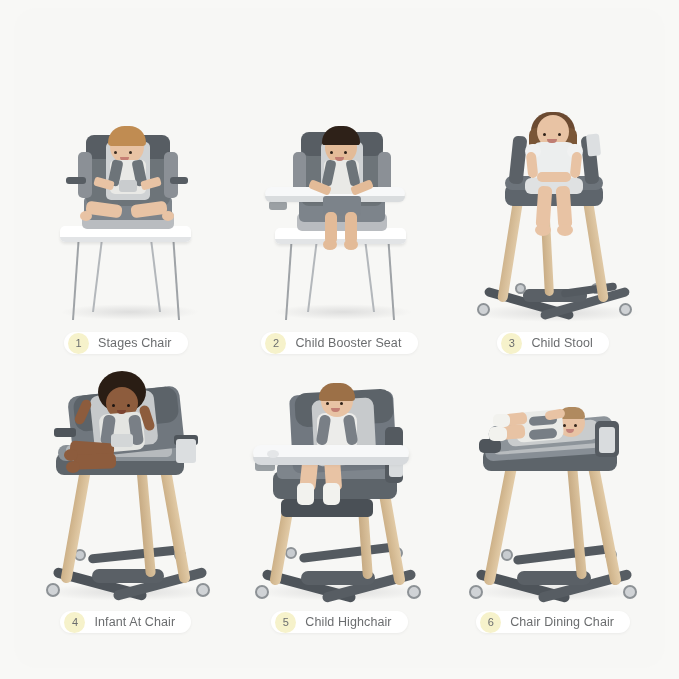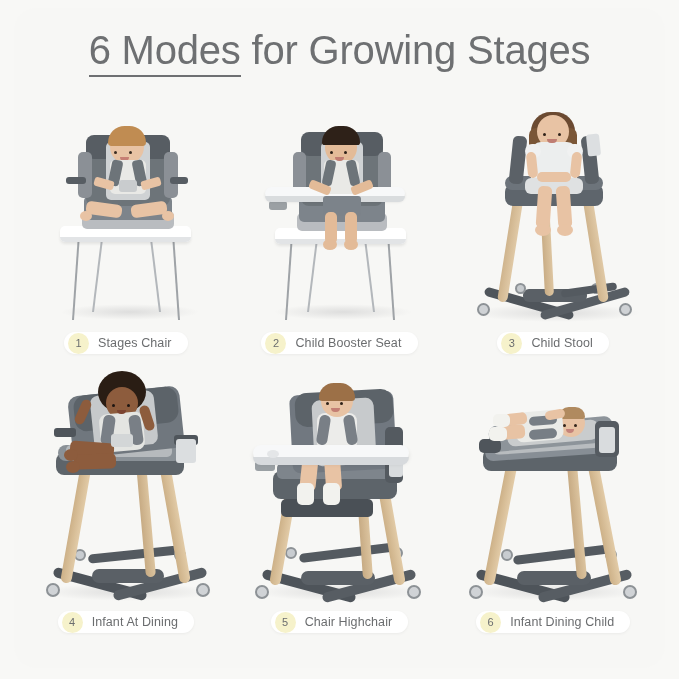--- a/index.html
+++ b/index.html
@@ -157,25 +157,20 @@
     letter-spacing: 0.1px;
   }
 </style>
 </head>
 <body>
 
 <div id="infographic">
 
   <div class="card-bg"></div>
 
-  <div class="title-wrap">
-    <div class="title">
-      <span class="underlined">6 Modes</span><span class="plain"> for Growing Stages</span>
-    </div>
-  </div>
 
   <div class="grid">
 
     <div class="cell row1">
       <div class="photo">
         <div class="stage">
           <div class="shadow-soft" style="left:34px;bottom:4px;width:140px;height:16px;"></div>
 
           <div class="p" style="left:46px;bottom:4px;width:2px;height:82px;background:#9fa3a7;transform:rotate(4deg);transform-origin:bottom;"></div>
           <div class="p" style="left:152px;bottom:4px;width:2px;height:82px;background:#9fa3a7;transform:rotate(-4deg);transform-origin:bottom;"></div>
@@ -374,21 +369,21 @@
           <div class="p r5 c-skin3" style="left:116px;bottom:172px;width:10px;height:26px;transform:rotate(-18deg);z-index:6;"></div>
 
           <div class="p r5 c-skin3" style="left:44px;bottom:146px;width:44px;height:15px;transform:rotate(4deg);z-index:6;"></div>
           <div class="p r5 c-skin3" style="left:48px;bottom:134px;width:42px;height:15px;transform:rotate(-2deg);z-index:6;"></div>
           <div class="p round c-skin3" style="left:38px;bottom:142px;width:14px;height:12px;z-index:6;"></div>
           <div class="p round c-skin3" style="left:40px;bottom:130px;width:14px;height:12px;z-index:6;"></div>
         </div>
       </div>
       <div class="label">
         <span class="badge">4</span>
-        <span class="label-text">Infant At Dining</span>
+        <span class="label-text">Infant At Chair</span>
       </div>
     </div>
 
     <div class="cell row2">
       <div class="photo">
         <div class="stage">
           <div class="shadow-soft" style="left:16px;bottom:2px;width:172px;height:18px;"></div>
 
           <div class="p" style="left:22px;bottom:12px;width:96px;height:10px;background:#4e545a;transform:rotate(15deg);border-radius:5px;"></div>
           <div class="p" style="left:82px;bottom:12px;width:96px;height:10px;background:#575d63;transform:rotate(-15deg);border-radius:5px;"></div>
@@ -430,21 +425,21 @@
           <div class="p" style="left:106px;bottom:158px;width:11px;height:30px;background:#797f86;transform:rotate(-9deg);border-radius:5px;z-index:6;"></div>
 
           <div class="p r5 c-skin1" style="left:62px;bottom:112px;width:16px;height:36px;transform:rotate(6deg);z-index:6;"></div>
           <div class="p r5 c-skin1" style="left:86px;bottom:112px;width:16px;height:36px;transform:rotate(-4deg);z-index:6;"></div>
           <div class="p r5" style="left:58px;bottom:98px;width:17px;height:22px;background:#f2f2ee;z-index:6;"></div>
           <div class="p r5" style="left:84px;bottom:98px;width:17px;height:22px;background:#f2f2ee;z-index:6;"></div>
         </div>
       </div>
       <div class="label">
         <span class="badge">5</span>
-        <span class="label-text">Chair Highchair</span>
+        <span class="label-text">Child Highchair</span>
       </div>
     </div>
 
     <div class="cell row2">
       <div class="photo">
         <div class="stage">
           <div class="shadow-soft" style="left:16px;bottom:2px;width:172px;height:18px;"></div>
 
           <div class="p" style="left:22px;bottom:12px;width:96px;height:10px;background:#4e545a;transform:rotate(15deg);border-radius:5px;"></div>
           <div class="p" style="left:84px;bottom:12px;width:96px;height:10px;background:#575d63;transform:rotate(-15deg);border-radius:5px;"></div>
@@ -482,18 +477,18 @@
           <div class="p r5 c-skin1" style="left:48px;bottom:164px;width:24px;height:14px;transform:rotate(-4deg);z-index:7;"></div>
           <div class="p r5" style="left:36px;bottom:162px;width:18px;height:14px;background:#f2f2ee;z-index:7;"></div>
           <div class="p r5 c-skin1" style="left:52px;bottom:178px;width:22px;height:12px;transform:rotate(-6deg);z-index:7;"></div>
           <div class="p r5" style="left:40px;bottom:176px;width:17px;height:13px;background:#f2f2ee;z-index:7;"></div>
 
           <div class="p r5 c-skin1" style="left:92px;bottom:184px;width:20px;height:9px;transform:rotate(-10deg);z-index:8;"></div>
         </div>
       </div>
       <div class="label">
         <span class="badge">6</span>
-        <span class="label-text">Infant Dining Child</span>
+        <span class="label-text">Chair Dining Chair</span>
       </div>
     </div>
 
   </div>
 </div>
 
 </body></html>

